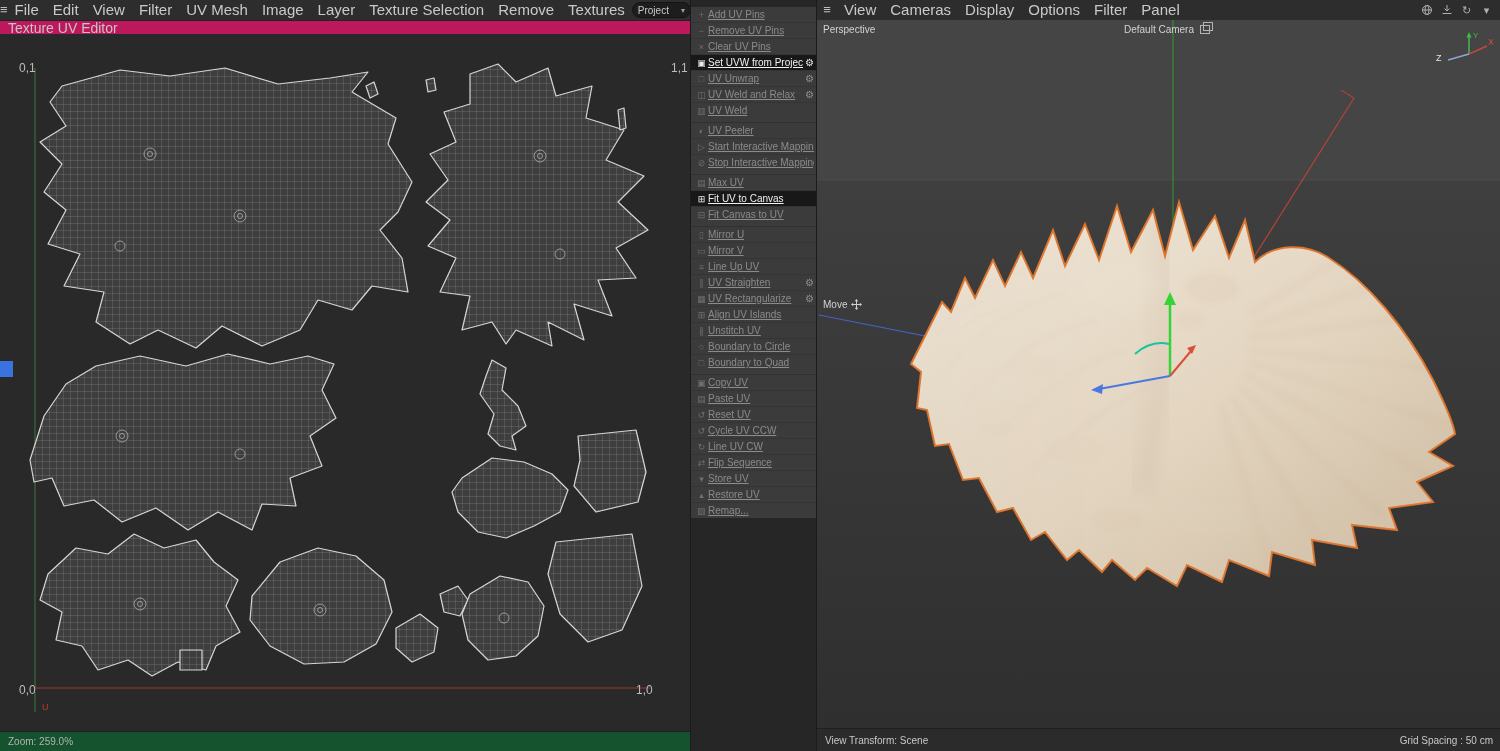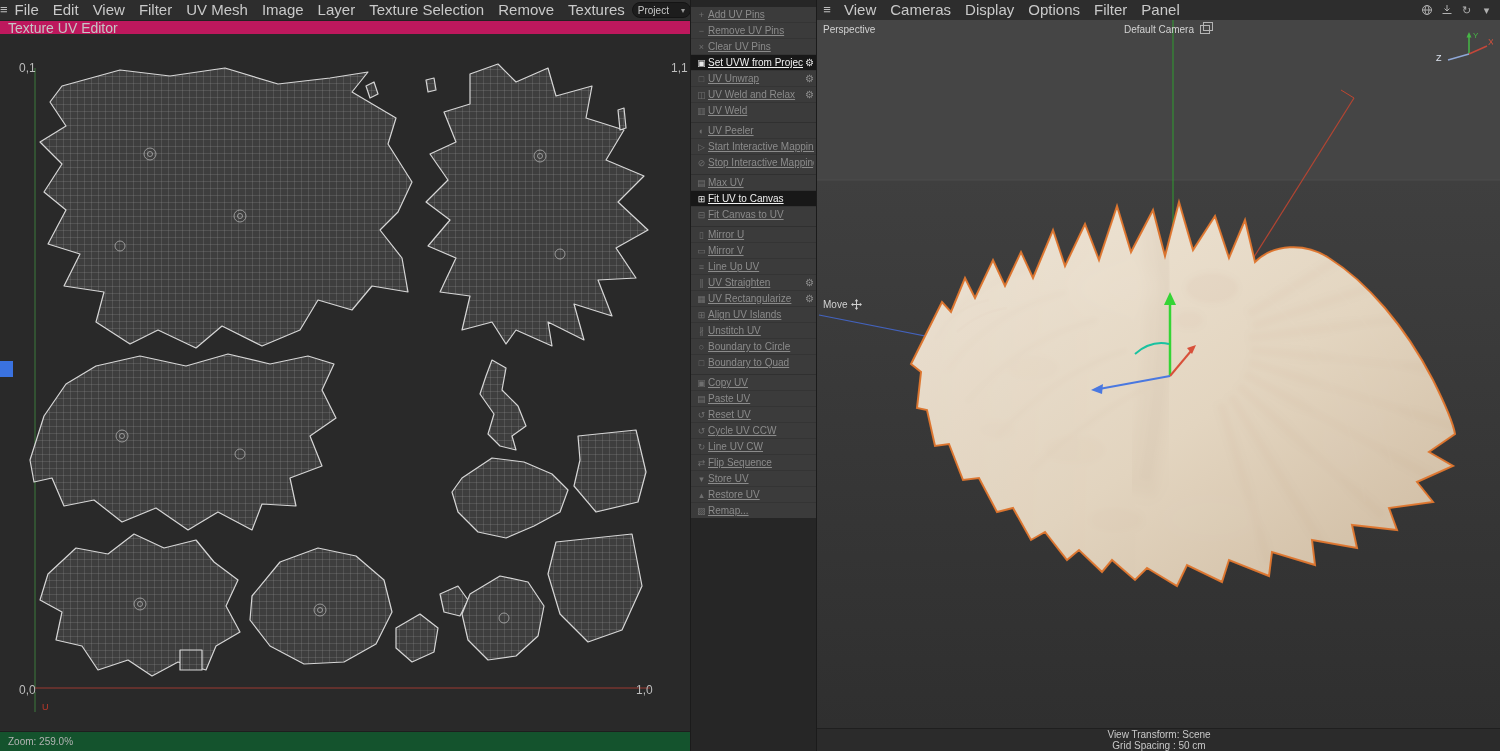--- a/index.html
+++ b/index.html
@@ -49,21 +49,21 @@
   .scene-svg{position:absolute;left:0;top:0;}
   .vp-label{position:absolute;font-size:10px;color:#d2d2d2;display:flex;align-items:center;gap:4px;}
   .vp-label.persp{left:6px;top:4px;}
   .vp-label.cam{left:50%;transform:translateX(-50%);top:4px;padding-left:16px;}
   .vp-label.move{left:6px;top:235px;margin-top:44px;}
   .dc-icon{display:inline-block;width:8px;height:7px;border:1px solid #b5b5b5;position:relative;margin-left:2px;}
   .dc-icon::after{content:'';position:absolute;left:2px;top:-4px;width:8px;height:7px;border:1px solid #b5b5b5;}
   .gizmo{position:absolute;right:8px;top:8px;}
   .vp-footer{position:absolute;left:0;bottom:0;width:684px;height:23px;background:#2b2b2b;border-top:1px solid #1f1f1f;
              display:flex;justify-content:space-between;align-items:center;font-size:10px;color:#c8c8c8;
-             padding:0 8px;box-sizing:border-box;flex-direction:column;}
+             padding:0 8px;box-sizing:border-box;}
 </style>
 </head>
 <body>
 
 <div class="left-panel">
   <div class="menubar">
     <span class="hamburger">≡</span>
     <div class="menubar-items">
 
     <span class="menu-item">File</span>

